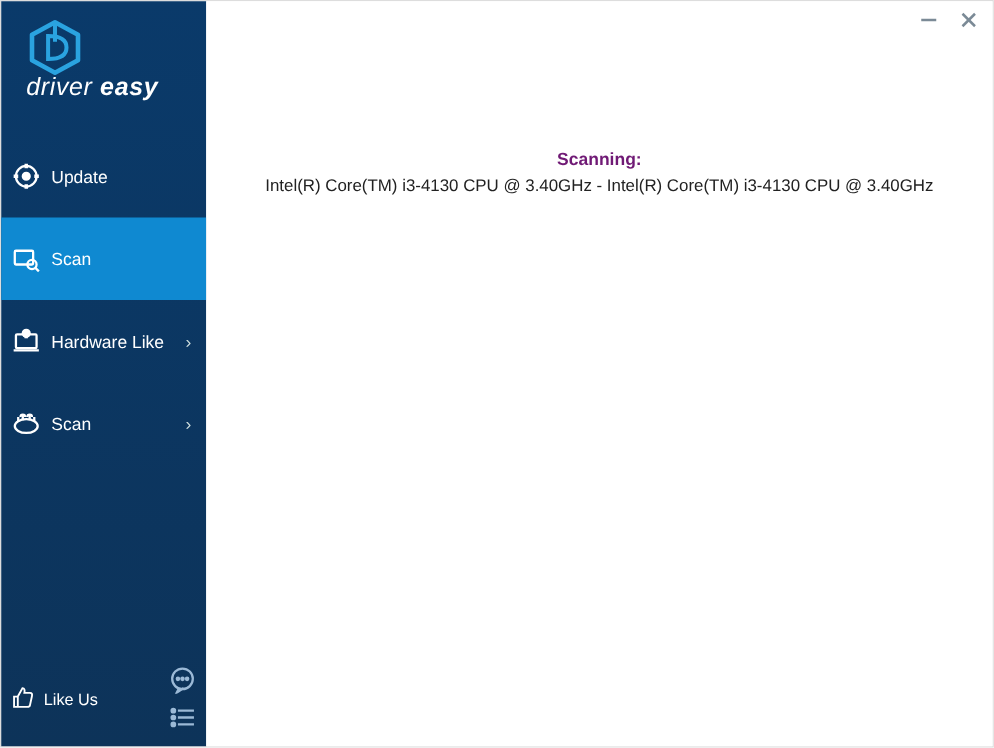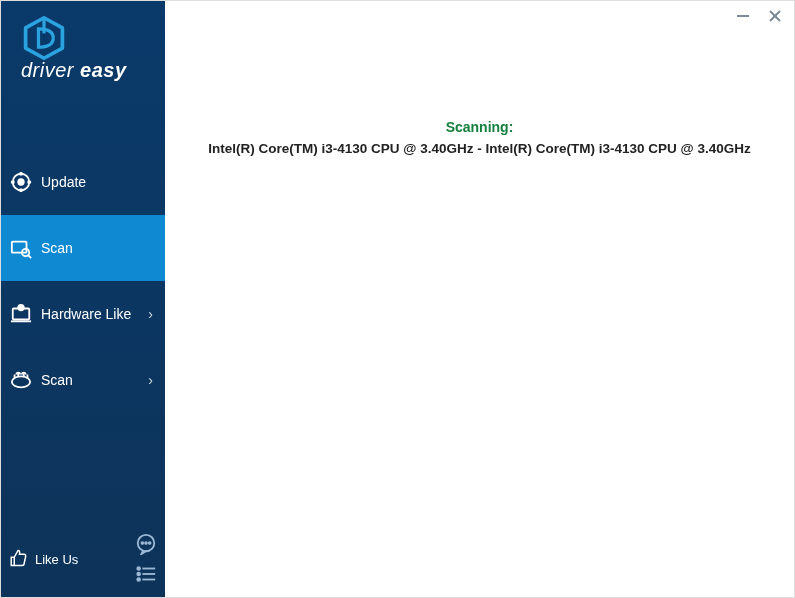--- a/index.html
+++ b/index.html
@@ -1,18 +1,18 @@
 <!DOCTYPE html>
 <html><head>
 <meta charset="utf-8">
 <style>
 * { margin: 0; padding: 0; box-sizing: border-box; }
 body { font-family: "Segoe UI", Tahoma, sans-serif; background: #fff; width: 795px; height: 598px; overflow: hidden; display: flex; border: 1px solid #ddd; }
 
-.sidebar { width: 164px; height: 100%; background: linear-gradient(180deg, #0a3a6a 0%, #0d3359 100%); color: #fff; display: flex; flex-direction: column; position: relative; gap: 41px; }
+.sidebar { width: 164px; height: 100%; background: linear-gradient(180deg, #0a3a6a 0%, #0d3359 100%); color: #fff; display: flex; flex-direction: column; position: relative; }
 .logo-block { padding: 14px 0 8px 20px; }
 .logo-svg { display: block; }
 .brand { font-style: italic; font-size: 20px; font-weight: 300; margin-top: -2px; letter-spacing: 0.5px; }
 .brand .bold { font-weight: 600; }
 .version { color: #3ba9e0; font-weight: 700; font-size: 12px; margin-top: 2px; }
 
 .nav { margin-top: 18px; }
 .nav-item { display: flex; align-items: center; padding: 0 12px 0 8px; height: 66px; cursor: pointer; position: relative; }
 .nav-item.active { background: #0f89d1; }
 .nav-item .icon { width: 24px; height: 24px; margin-right: 8px; flex: none; display: flex; align-items: center; justify-content: center; }
@@ -36,22 +36,22 @@
 .ring-progress { inset: 30px; background: conic-gradient(from 180deg, #0fb6d6 0deg, #24d5e6 var(--deg), transparent var(--deg) 360deg); }
 .ring-progress-mask { inset: 50px; background: radial-gradient(circle at 50% 50%, #0a3050 0%, #0a3050 60%, #083a5a 100%); }
 .ring-inner-lines { inset: 50px; background:
   radial-gradient(circle, transparent 24%, rgba(40,180,210,0.25) 25%, transparent 26%,
                          transparent 44%, rgba(40,180,210,0.25) 45%, transparent 46%,
                          transparent 64%, rgba(40,180,210,0.2) 65%, transparent 66%); }
 .gauge-label { position: absolute; top: 50%; left: 50%; transform: translate(-50%,-52%); color: #fff; font-size: 34px; font-weight: 500; }
 .gauge-label .pct { font-size: 16px; margin-left: 4px; vertical-align: baseline; }
 
 .status { margin-top: 28px; }
-.status-title { font-weight: 700; font-size: 14px; color: #15803d; }
-.status-text { font-size: 13.5px; color: #222; margin-top: 6px; padding: 0 16px; font-weight: bold; }
+.status-title { font-weight: 700; font-size: 14px; color: #701a75; }
+.status-text { font-size: 13.5px; color: #222; margin-top: 6px; padding: 0 16px; }
 </style>
 </head>
 <body>
 
 <div class="sidebar">
   <div class="logo-block">
     <svg class="logo-svg" width="46" height="46" viewBox="0 0 100 100">
       <polygon points="50,6 90,28 90,72 50,94 10,72 10,28" fill="none" stroke="#2aa3e0" stroke-width="8" stroke-linejoin="round"></polygon>
       <path d="M38 30 L38 70 Q70 70 70 50 Q70 30 38 30 Z" fill="none" stroke="#2aa3e0" stroke-width="7"></path>
       <line x1="50" y1="6" x2="50" y2="40" stroke="#2aa3e0" stroke-width="7"></line>

